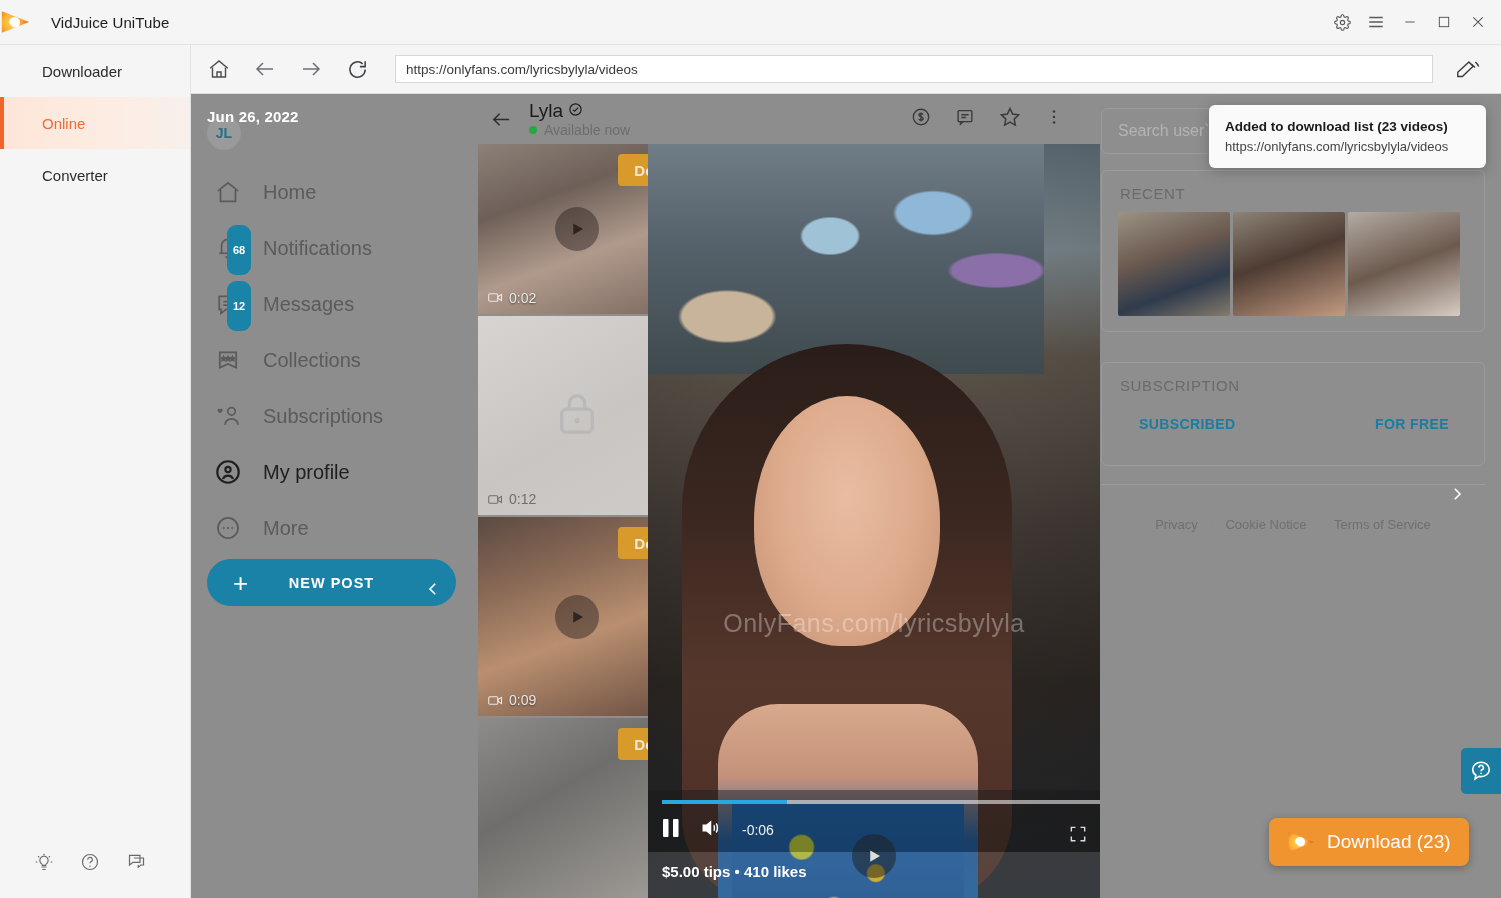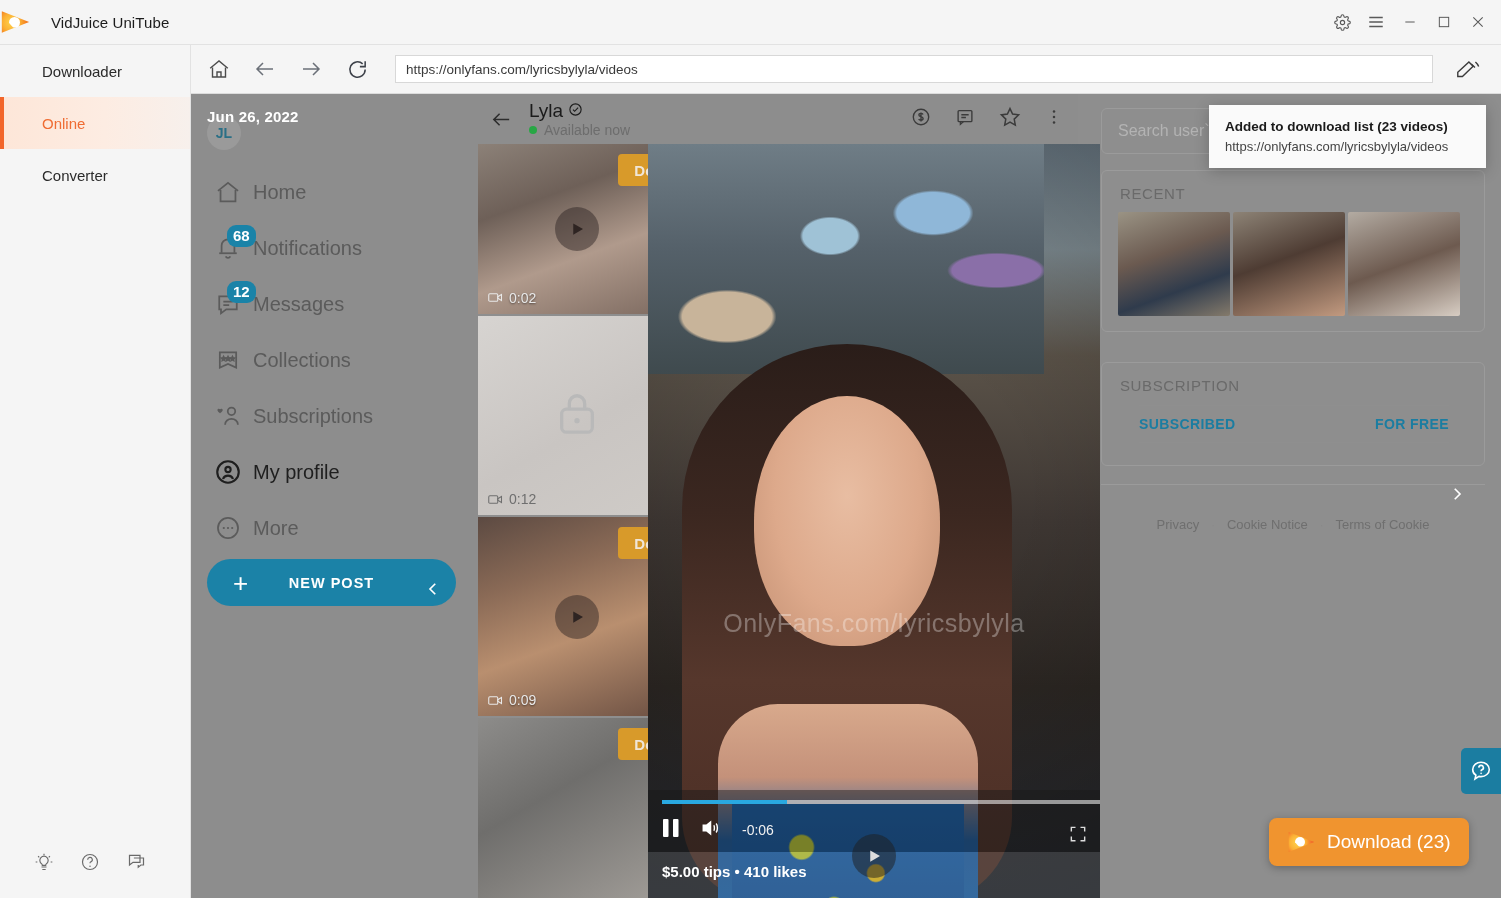--- a/index.html
+++ b/index.html
@@ -88,28 +88,28 @@
     position:absolute; left:16px; top:14px; font-size:15px; font-weight:bold; color:#fff;
     letter-spacing:.2px;
   }
   .of-avatar {
     position:absolute; left:16px; top:22px; width:34px; height:34px; border-radius:50%;
     background:#9a9a9a; display:flex; align-items:center; justify-content:center;
     font-size:14px; color:#2a6f86; font-weight:bold;
   }
   .of-menu { position:absolute; left:8px; top:70px; width:270px; }
   .of-mi {
-    display:flex; align-items:center; gap:8px; height:56px; padding-left:12px;
+    display:flex; align-items:center; gap:18px; height:56px; padding-left:12px;
     color:#5b5b5b; font-size:20px;
   }
   .of-mi.strong { color:#1f1f1f; }
   .of-ico { width:34px; height:34px; position:relative; display:flex; align-items:center; justify-content:center; }
   .badge {
     position:absolute; left:16px; top:-6px; background:#1a83a8; color:#fff;
-    font-size:15px; font-weight:bold; border-radius:9px; padding:4px 6px; line-height:14px;
+    font-size:11px; font-weight:bold; border-radius:9px; padding:18px 6px; line-height:14px;
   }
   .newpost {
     position:absolute; left:16px; top:465px; width:249px; height:47px; border-radius:24px;
     background:#1b82a7; color:#fff; display:flex; align-items:center; justify-content:center; gap:58px;
     font-size:14.5px; font-weight:bold; letter-spacing:1px;
   }
   .np-plus { position:absolute; left:26px; font-size:26px; font-weight:300; line-height:1; }
 
   
   .of-head {
@@ -269,21 +269,21 @@
   .of-footer {
     position:absolute; left:14px; top:423px; width:384px;
     display:flex; align-items:center; justify-content:center; gap:12px;
     font-size:13px; color:#6f6f6f;
   }
   .of-footer .sep { color:#8a8a8a; font-size:11px; }
 
   
   .toast {
     position:absolute; left:1209px; top:105px; width:277px; min-height:62px;
-    background:#fafafa; border-radius:0; box-shadow:0 3px 14px rgba(0,0,0,.22);
+    background:#fafafa; border-radius:6px; box-shadow:0 3px 14px rgba(0,0,0,.22);
     padding:13px 16px 14px 16px;
   }
   .toast-title { font-size:13.5px; font-weight:bold; color:#1b1b1b; line-height:1.35; }
   .toast-url { font-size:13px; color:#444; margin-top:3px; word-break:break-all; }
 
   .help-fab {
     position:absolute; right:0; top:654px; width:40px; height:46px;
     background:#1b7da1; border-radius:5px 0 0 5px;
     display:flex; align-items:center; justify-content:center; color:#fff;
   }
@@ -725,21 +725,21 @@
         </div>
       </div>
 
       <div class="of-divider"></div>
 
       <div class="of-footer">
         <span>Privacy</span>
         <span class="sep">·</span>
         <span>Cookie Notice</span>
         <span class="sep">·</span>
-        <span>Terms of Cookie</span>
+        <span>Terms of Service</span>
       </div>
     </div>
 
     <div class="help-fab">
       <svg width="24" height="24" viewBox="0 0 24 24" fill="none" stroke="currentColor" stroke-width="1.6">
         <path d="M12 3.2c4.6 0 8.3 3.2 8.3 7.2S16.6 17.6 12 17.6a10 10 0 0 1-2-.2l-4 2.6.9-3.8C5 14.9 3.7 12.9 3.7 10.4c0-4 3.7-7.2 8.3-7.2z"></path>
         <path d="M9.8 8.6a2.3 2.3 0 1 1 3.2 2.2c-.6.3-.9.8-.9 1.4"></path>
         <circle cx="12.1" cy="14.4" r=".8" fill="currentColor" stroke="none"></circle>
       </svg>
     </div>

